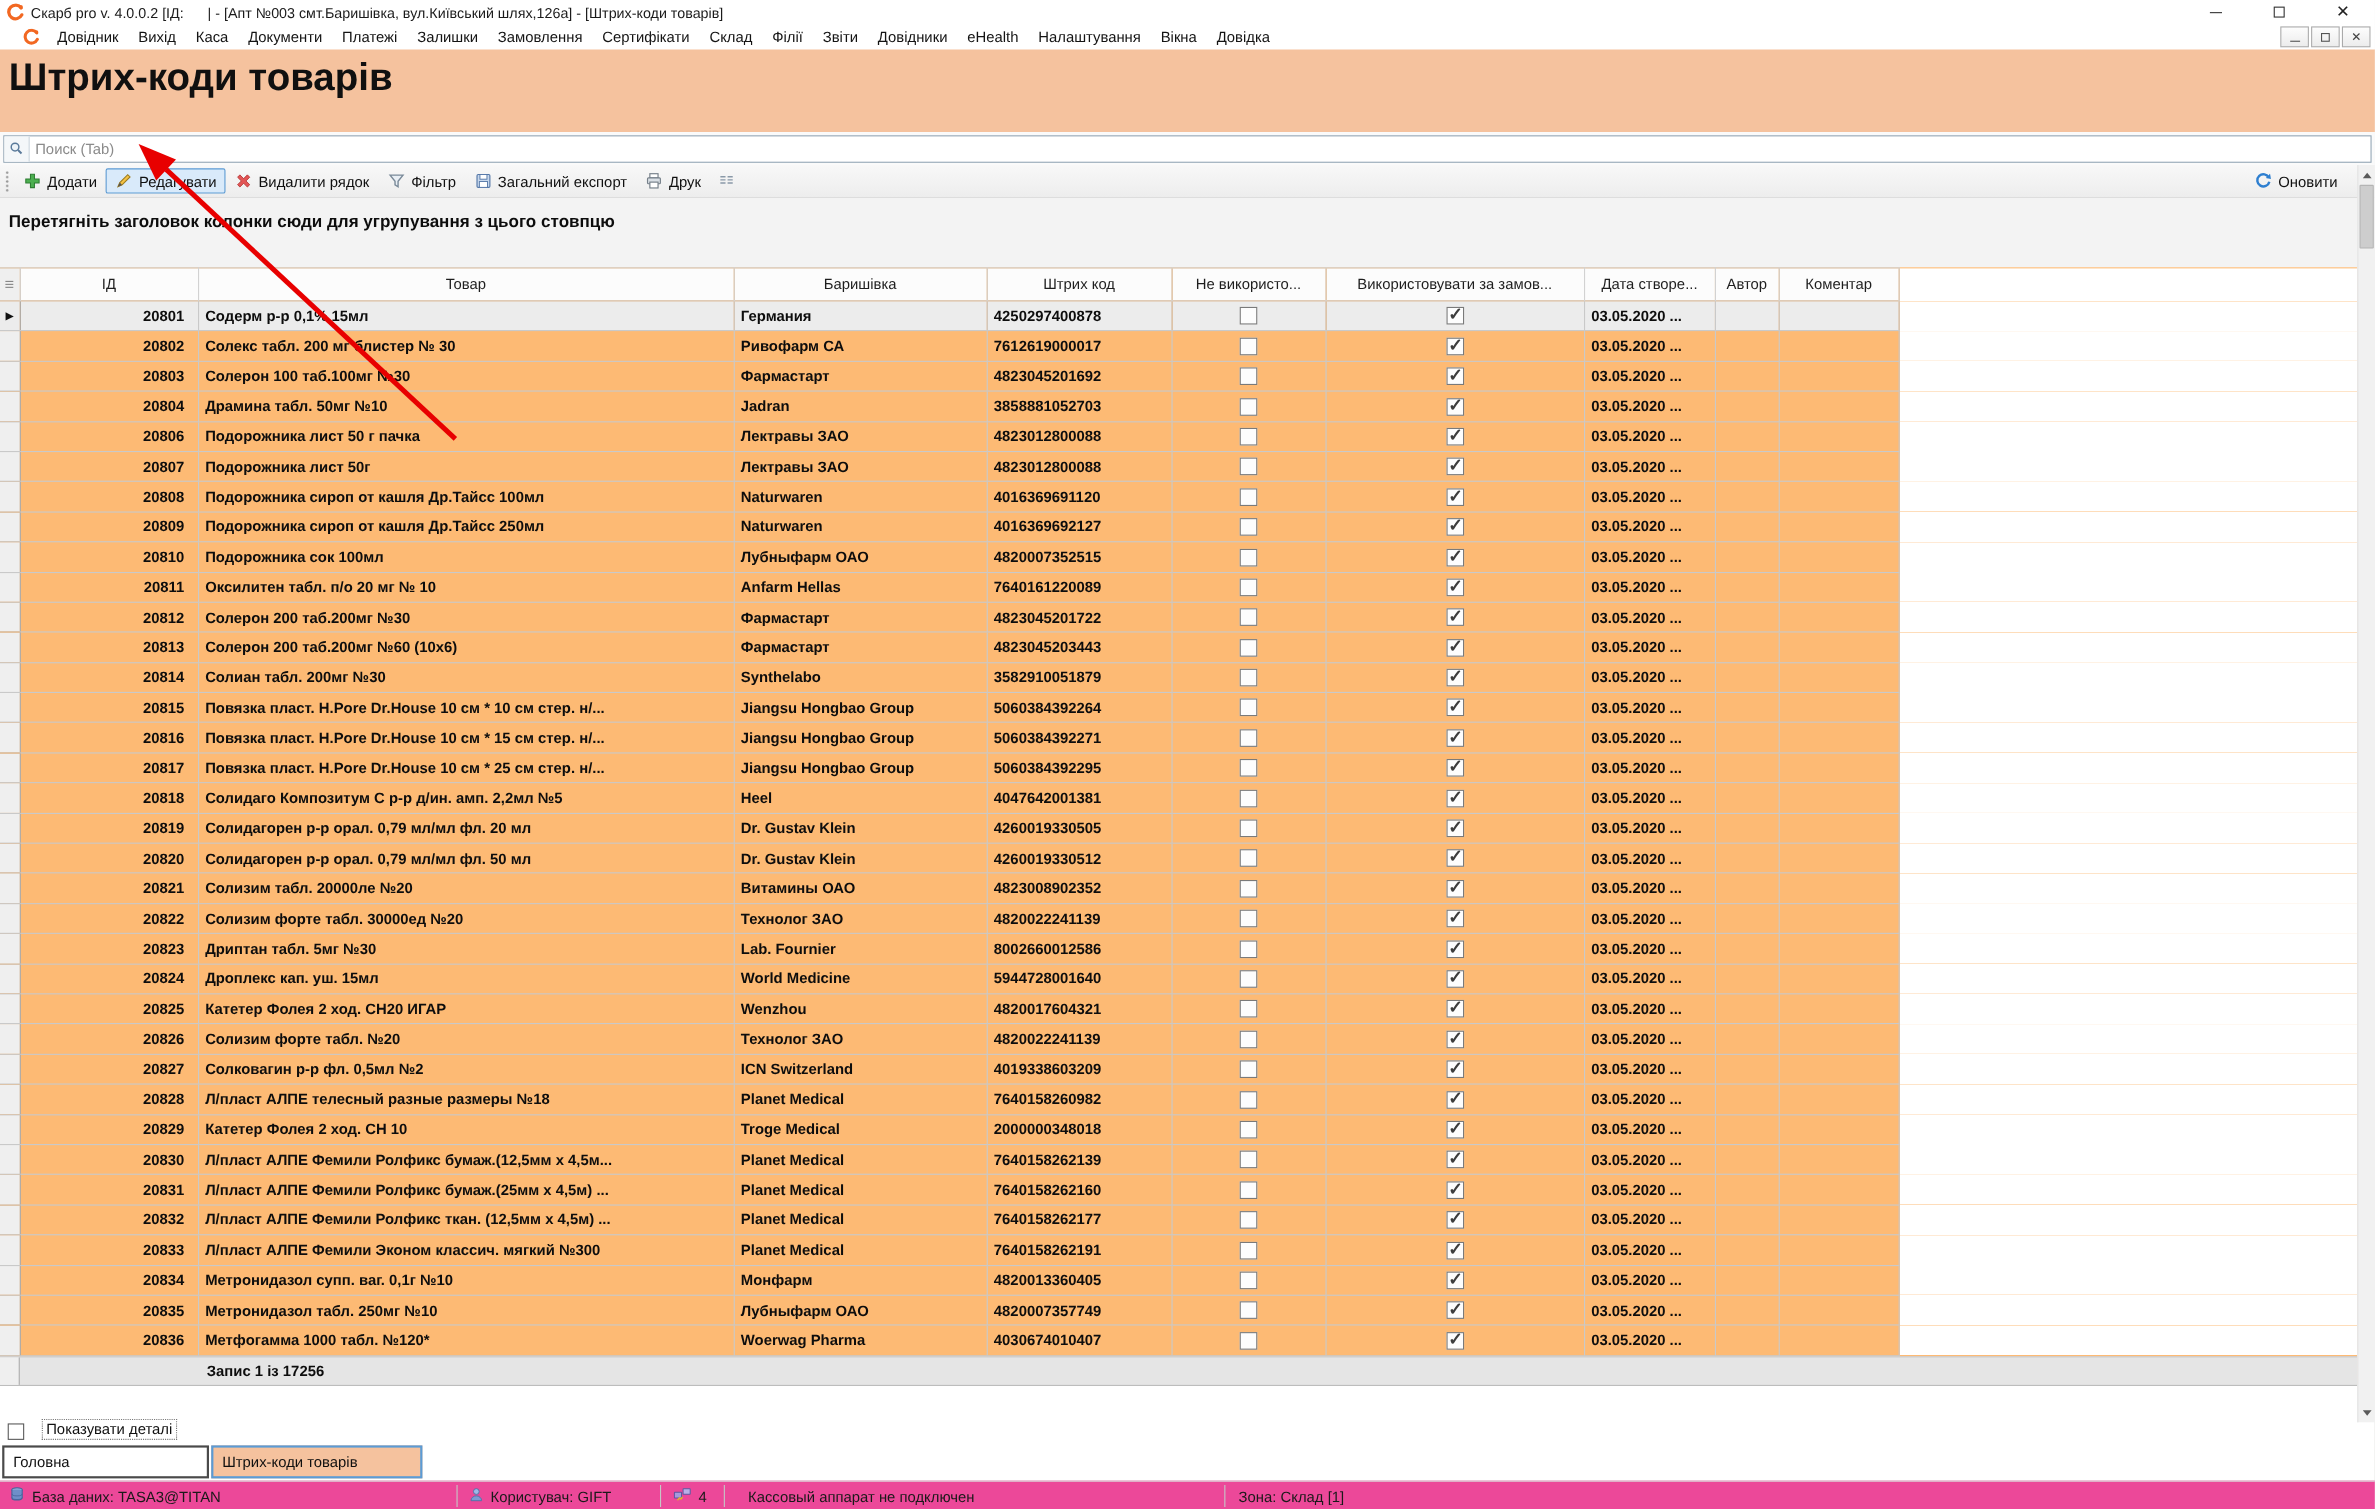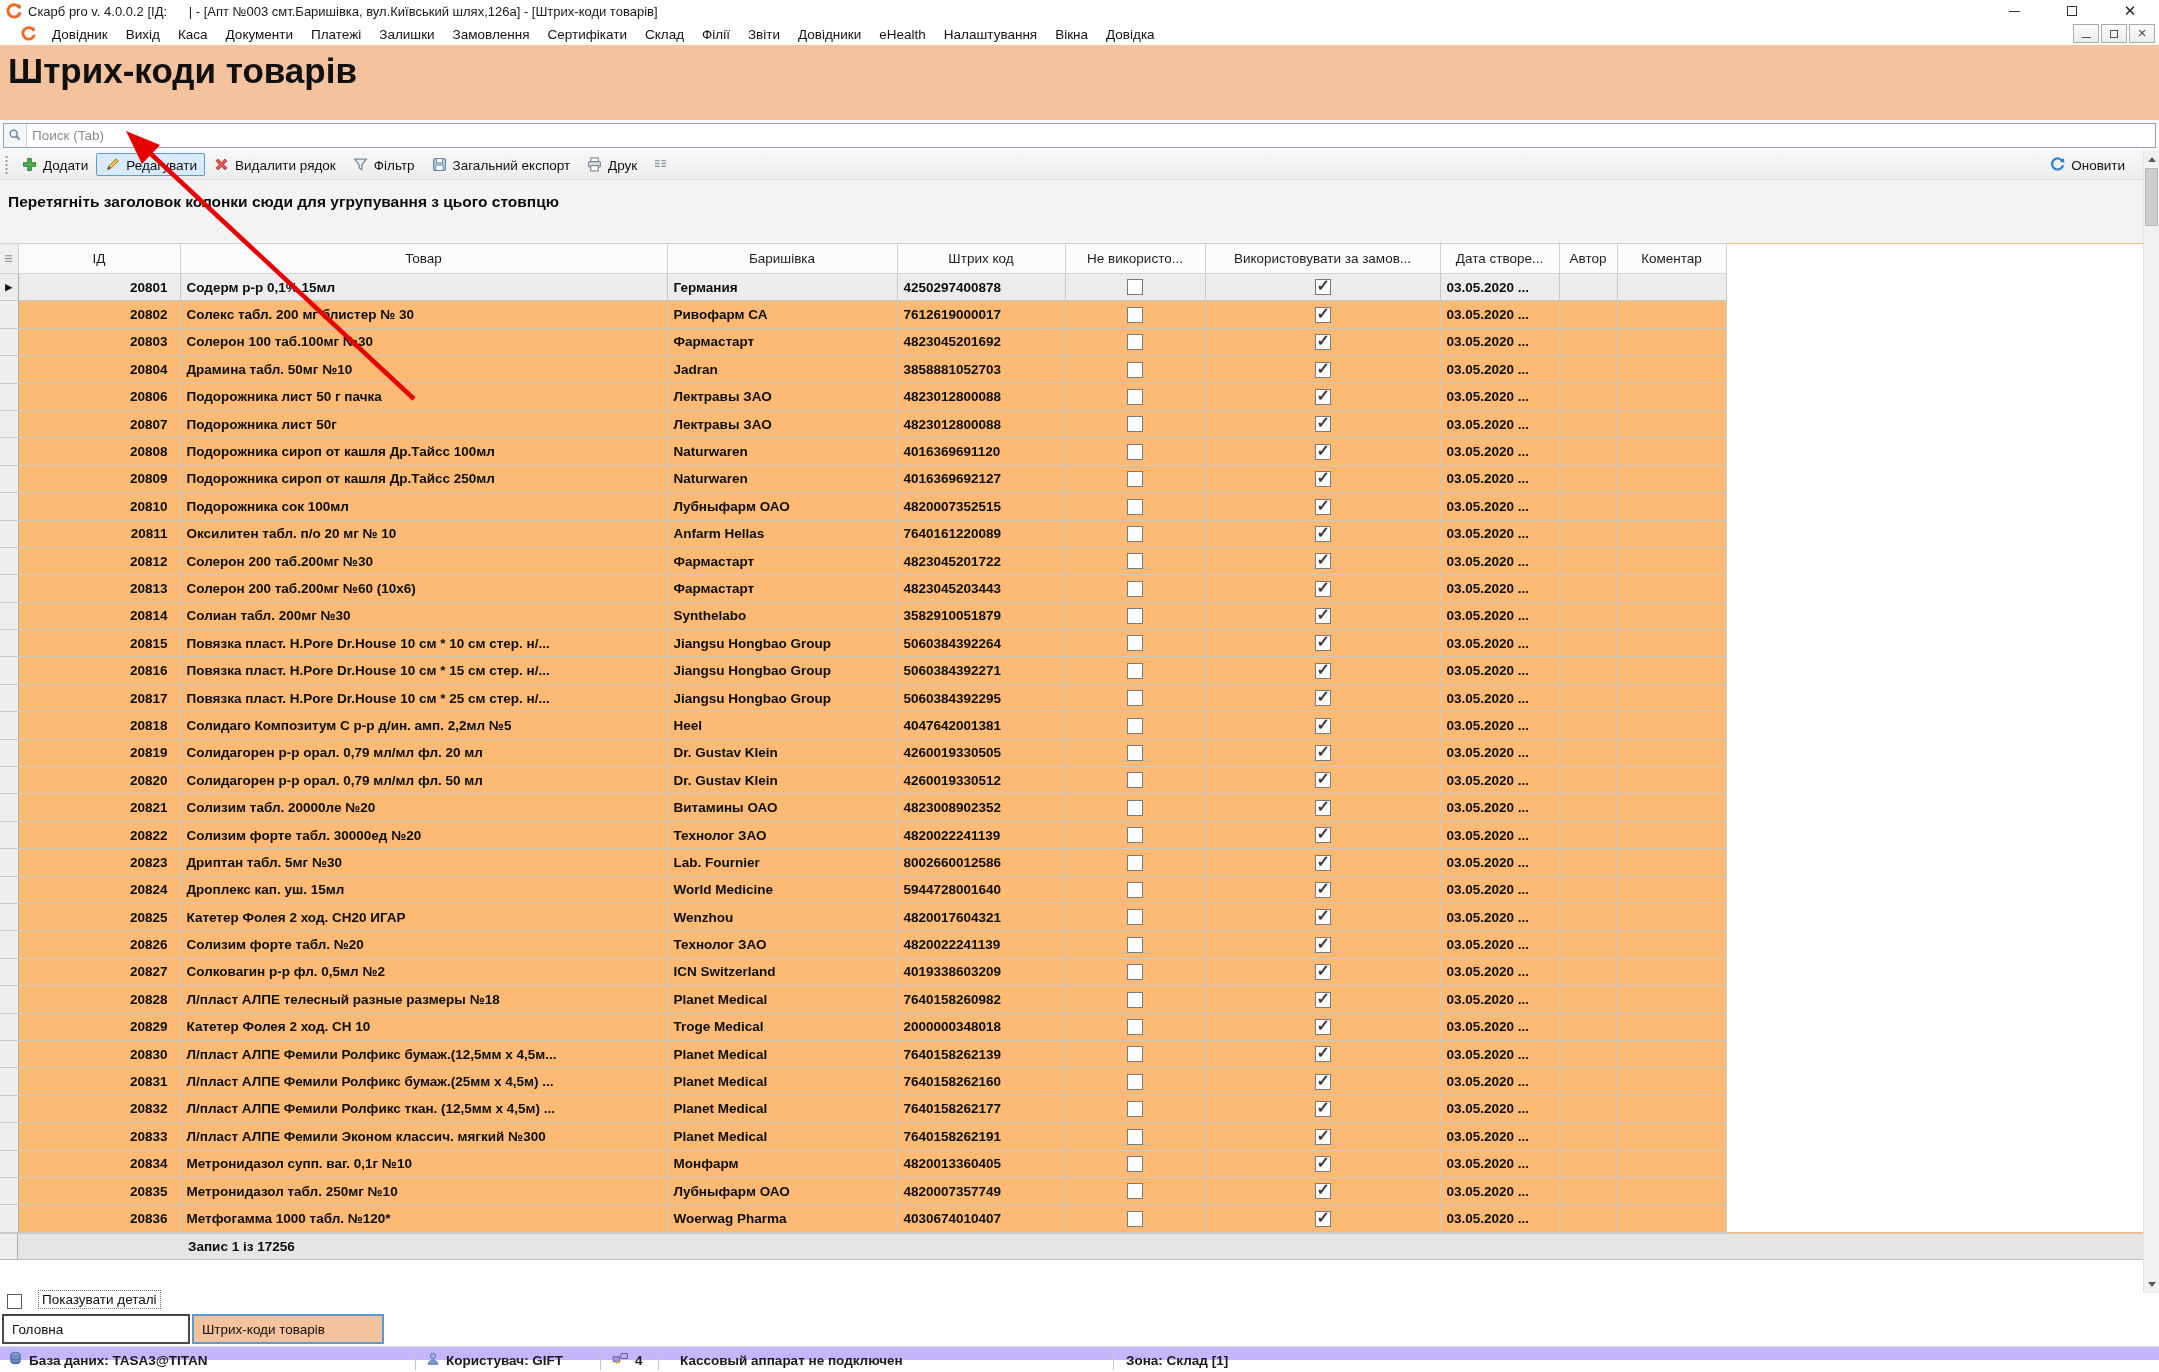--- a/index.html
+++ b/index.html
@@ -69,21 +69,21 @@
 
   
   .details { position:absolute; top:1290px; left:7px; display:flex; align-items:flex-end; gap:16px; }
   .details .box { width:15px; height:15px; border:1.5px solid #5a5a5a; background:#fff; }
   .details label { font-size:13.5px; color:#101010; border:1px dotted #777; padding:1px 3px; }
   .tabs { position:absolute; top:1314px; left:2px; display:flex; gap:2px; }
   .tab { height:30px; width:188px; display:flex; align-items:center; padding-left:8px; font-size:13.5px; color:#101010; background:#fff; border:2px solid #4a4a4a; }
   .tab.active { background:#f5c29e; border:2px solid #5b9bd5; width:192px; }
 
   
-  .status { position:absolute; top:1346px; left:0; right:0; height:14px; background:#c4b5fd; border-top:1px solid #dcdcdc; font-size:13.5px; color:#1a1a1a;font-weight:bold; }
+  .status { position:absolute; top:1346px; left:0; right:0; height:26px; background:#ec4899; border-top:1px solid #dcdcdc; font-size:13.5px; color:#1a1a1a; }
   .status .seg { position:absolute; top:0; height:26px; display:flex; align-items:center; gap:6px; }
   .status .div { position:absolute; top:3px; width:1px; height:20px; background:#c6c6c6; }
 
   
   .vscroll { position:absolute; right:0; top:150px; width:16px; height:1143px; background:#f1f1f1; border-left:1px solid #e3e3e3; }
   .sb-arrow { position:absolute; left:0; width:16px; height:16px; display:flex; align-items:center; justify-content:center; }
   .tri-up { width:0; height:0; border-left:4px solid transparent; border-right:4px solid transparent; border-bottom:5px solid #5a5a5a; }
   .tri-down { width:0; height:0; border-left:4px solid transparent; border-right:4px solid transparent; border-top:5px solid #5a5a5a; }
   .sb-thumb { position:absolute; left:1px; top:18px; width:13px; height:58px; background:#cdcdcd; border:1px solid #b4b4b4; border-radius:1px; }
 

